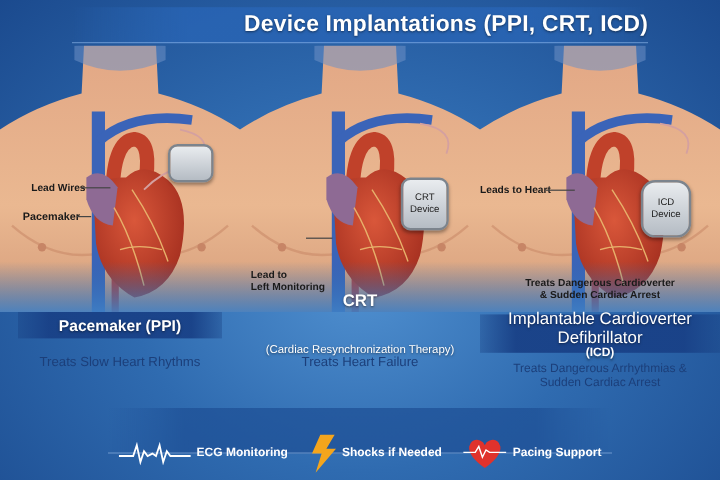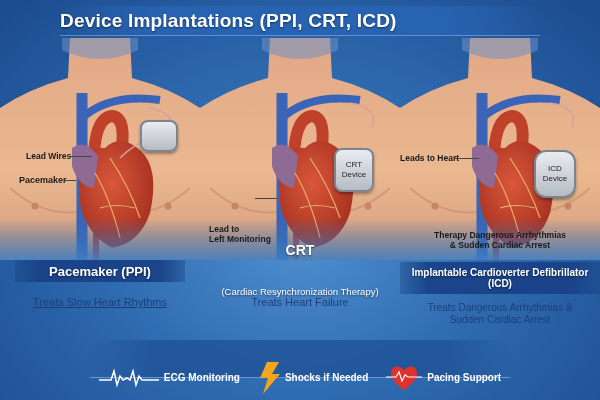--- a/index.html
+++ b/index.html
@@ -6,21 +6,21 @@
   html, body { width: 600px; height: 400px; overflow: hidden; }
   body {
     font-family: "Liberation Sans", "DejaVu Sans", sans-serif;
     background: radial-gradient(ellipse at 50% 60%, #4f8fcf 0%, #2f6bb0 45%, #1b4a8e 100%);
     position: relative;
   }
   .title-bar {
     position: absolute; left: 60px; top: 6px; width: 480px; height: 30px;
     background: linear-gradient(90deg, rgba(30,80,160,0) 0%, rgba(40,100,180,0.85) 20%, rgba(40,100,180,0.85) 80%, rgba(30,80,160,0) 100%);
     border-bottom: 1px solid rgba(150,190,240,0.5);
-    display: flex; align-items: center; justify-content: flex-start;
+    display: flex; align-items: center; justify-content: flex-end;
   }
   .title-bar h1 {
     color: #fff; font-size: 19px; font-weight: bold; letter-spacing: 0.2px;
     text-shadow: 0 1px 2px rgba(0,0,0,0.5);
   }
   .panel {
     position: absolute; top: 38px; width: 200px; height: 222px; overflow: hidden;
   }
   .panel.p1 { left: 0; } .panel.p2 { left: 200px; } .panel.p3 { left: 400px; }
   .torso {
@@ -141,38 +141,38 @@
     <use href="#torsoArt"></use>
     <path d="M150 65 Q180 70 172 90" stroke="#d4a0a0" stroke-width="1.5" fill="none"></path>
   </svg>
   <div class="device" style="left:134px;top:112px;width:42px;height:48px;border-radius:12px;flex-direction:column;">
     <span>ICD</span>
     <span>Device</span>
   </div>
   <div class="label" style="left:0;top:115px;">Leads to Heart</div>
   <div class="leader" style="left:55px;top:120px;width:24px;"></div>
   <div class="label" style="left:20px;top:192px;width:160px;text-align:center;font-weight:bold;">
-    <div>Therapy Dangerous Arrhythmias</div>
+    <div>Treats Dangerous Cardioverter</div>
     <div>&amp; Sudden Cardiac Arrest</div>
   </div>
 </div>
 
 <div class="name-band dark" style="left:15px;top:260px;width:170px;height:22px;">
   <span style="font-size:13px;font-weight:bold;">Pacemaker (PPI)</span>
 </div>
 <div class="name-band" style="left:200px;top:250px;height:38px;">
   <span style="font-size:14px;font-weight:bold;">CRT</span>
   <span style="font-size:9.5px;margin-top:28px;">(Cardiac Resynchronization Therapy)</span>
 </div>
 <div class="name-band dark" style="left:400px;top:262px;height:32px;">
-  <span style="font-size:10px;font-weight:bold;">Implantable Cardioverter Defibrillator</span>
+  <span style="font-size:14px;font-weight:normal;text-align:center;">Implantable Cardioverter Defibrillator</span>
   <span style="font-size:10px;font-weight:bold;">(ICD)</span>
 </div>
 
-<div class="desc" style="left:0;top:296px;text-decoration:underline;">Treats Slow Heart Rhythms</div>
+<div class="desc" style="left:0;top:296px;">Treats Slow Heart Rhythms</div>
 <div class="desc" style="left:200px;top:296px;">Treats Heart Failure</div>
 <div class="desc" style="left:400px;top:302px;font-size:10px;line-height:12px;">
   <div>Treats Dangerous Arrhythmias &amp;</div>
   <div>Sudden Cardiac Arrest</div>
 </div>
 
 <div class="feature-bar">
   <div class="feature">
     <svg width="60" height="20" viewBox="0 0 60 20">
       <path d="M0 12 L12 12 L15 3 L18 17 L21 8 L24 12 L28 10 L31 12 L34 3 L37 17 L40 8 L43 12 L60 12" stroke="#fff" stroke-width="1.5" fill="none"></path>

